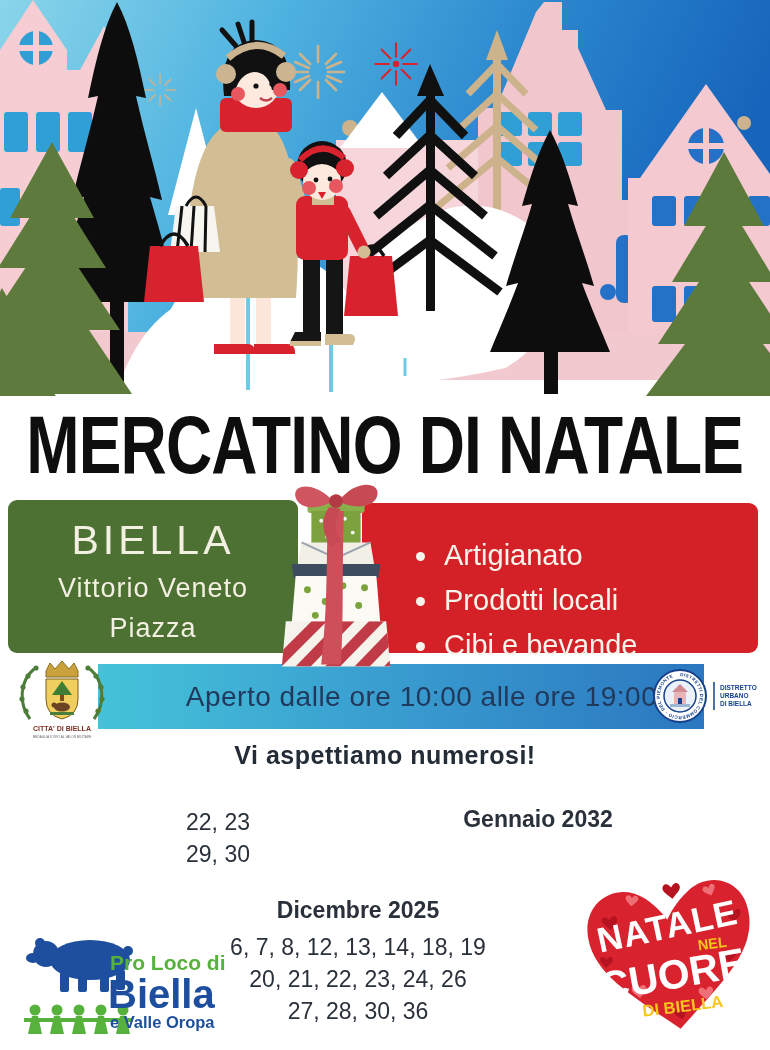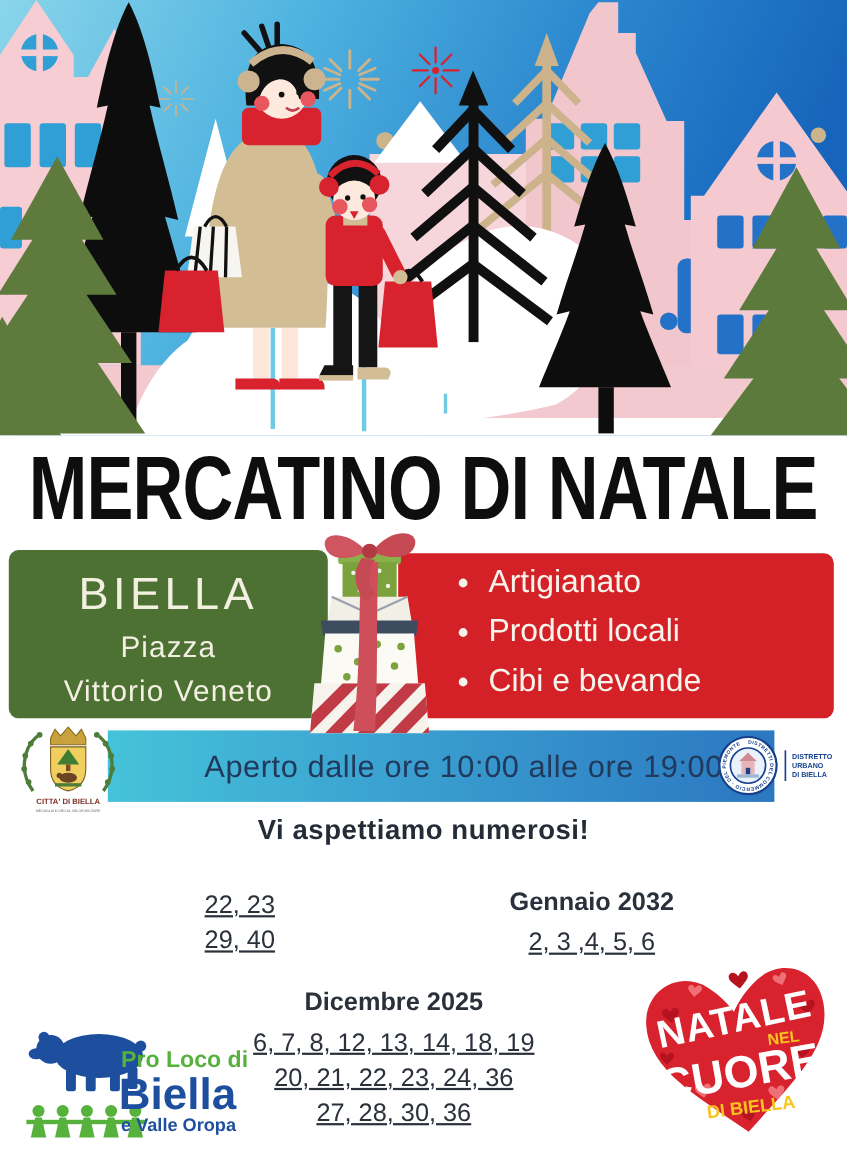--- a/index.html
+++ b/index.html
@@ -25,42 +25,42 @@
   .green-box{
     position:absolute;left:8px;top:500px;width:290px;height:153px;
     background:#4c7133;border-radius:9px;color:#f3f0e2;text-align:center;z-index:1;
   }
   .green-box .city{font-size:41px;letter-spacing:4px;margin-top:17px;}
   .green-box .venue{font-size:27px;margin-top:9px;letter-spacing:1px;}
   .red-box{
     position:absolute;left:362px;top:503px;width:396px;height:150px;
     background:#d42127;border-radius:9px;color:#f7f4ec;z-index:1;
   }
-  .red-box ul{margin:4px 0 0 0;padding:0 0 0 78px;}
+  .red-box ul{margin:30px 0 0 0;padding:0 0 0 78px;}
   .red-box li{font-size:29px;line-height:45px;padding-left:4px;}
   #gifts{position:absolute;left:272px;top:474px;width:128px;height:196px;z-index:5;}
 
   
   .hours-bar{
     position:absolute;left:98px;top:664px;width:565px;height:65px;
     background:linear-gradient(90deg,#45c3d9 0%,#3a9fd0 45%,#2b77c0 100%);
     display:flex;align-items:center;justify-content:center;z-index:0;padding-left:41px;
   }
   .hours-bar span{font-size:28px;font-weight:500;color:#20395c;letter-spacing:0.5px;}
 
   
   .tagline{
     position:absolute;left:0;top:741px;width:770px;text-align:center;
     font-size:25px;font-weight:700;color:#242d37;letter-spacing:0.5px;
   }
 
   
   .sched{position:absolute;text-align:center;color:#2a313b;}
   .sched .month{font-size:23px;font-weight:700;margin-bottom:7px;}
-  .sched .dates{font-size:23px;line-height:32px;text-decoration:underline;}
+  .sched .dates{font-size:23px;line-height:32px;}
   #sched-nov{left:88px;top:806px;width:260px;}
   #sched-gen{left:408px;top:806px;width:260px;}
   #sched-dic{left:188px;top:897px;width:340px;}
 
   
   #comune-logo{position:absolute;left:12px;top:655px;width:100px;height:90px;z-index:3;}
   #distretto-logo{position:absolute;left:652px;top:660px;width:115px;height:75px;z-index:3;}
   #proloco-logo{position:absolute;left:22px;top:924px;width:205px;height:118px;}
   #cuore-logo{position:absolute;left:577px;top:866px;width:190px;height:177px;}
 
@@ -280,22 +280,22 @@
     <path d="M325,334 h25 a5,5 0 0 1 5,6 l-2,5 h-28 z" fill="#d3bd95"></path>
   </g>
 </svg>
 
 <div class="title">
   <span>MERCATINO DI NATALE</span>
 </div>
 
 <div class="green-box">
   <div class="city">BIELLA</div>
+  <div class="venue">Vittorio Veneto</div>
   <div class="venue">Piazza</div>
-  <div class="venue">Vittorio Veneto</div>
 </div>
 
 <div class="red-box">
   <ul>
     <li>Artigianato</li>
     <li>Prodotti locali</li>
     <li>Cibi e bevande</li>
   </ul>
 </div>
 
@@ -388,32 +388,31 @@
   <line x1="62" y1="22" x2="62" y2="50" stroke="#16418c" stroke-width="1.5"></line>
   <text x="68" y="30" font-size="6.5" font-weight="bold" fill="#16418c">DISTRETTO</text>
   <text x="68" y="38" font-size="6.5" font-weight="bold" fill="#16418c">URBANO</text>
   <text x="68" y="46" font-size="6.5" font-weight="bold" fill="#16418c">DI BIELLA</text>
 </svg>
 
 <div class="tagline">Vi aspettiamo numerosi!</div>
 
 <div class="sched" id="sched-nov">
   <div class="dates">22, 23</div>
-  <div class="dates">29, 40</div>
+  <div class="dates">29, 30</div>
 </div>
 
 <div class="sched" id="sched-gen">
   <div class="month">Gennaio 2032</div>
-  <div class="dates">2, 3 ,4, 5, 6</div>
 </div>
 
 <div class="sched" id="sched-dic">
   <div class="month">Dicembre 2025</div>
   <div class="dates">6, 7, 8, 12, 13, 14, 18, 19</div>
-  <div class="dates">20, 21, 22, 23, 24, 36</div>
+  <div class="dates">20, 21, 22, 23, 24, 26</div>
   <div class="dates">27, 28, 30, 36</div>
 </div>
 
 <svg id="proloco-logo" viewBox="0 0 205 118" xmlns="http://www.w3.org/2000/svg">
   <g fill="#1d4f9e">
     <ellipse cx="68" cy="36" rx="40" ry="20"></ellipse>
     <circle cx="24" cy="30" r="13"></circle>
     <circle cx="18" cy="19" r="5"></circle>
     <ellipse cx="11" cy="34" rx="7" ry="5"></ellipse>
     <rect x="38" y="48" width="9" height="20" rx="2"></rect>

